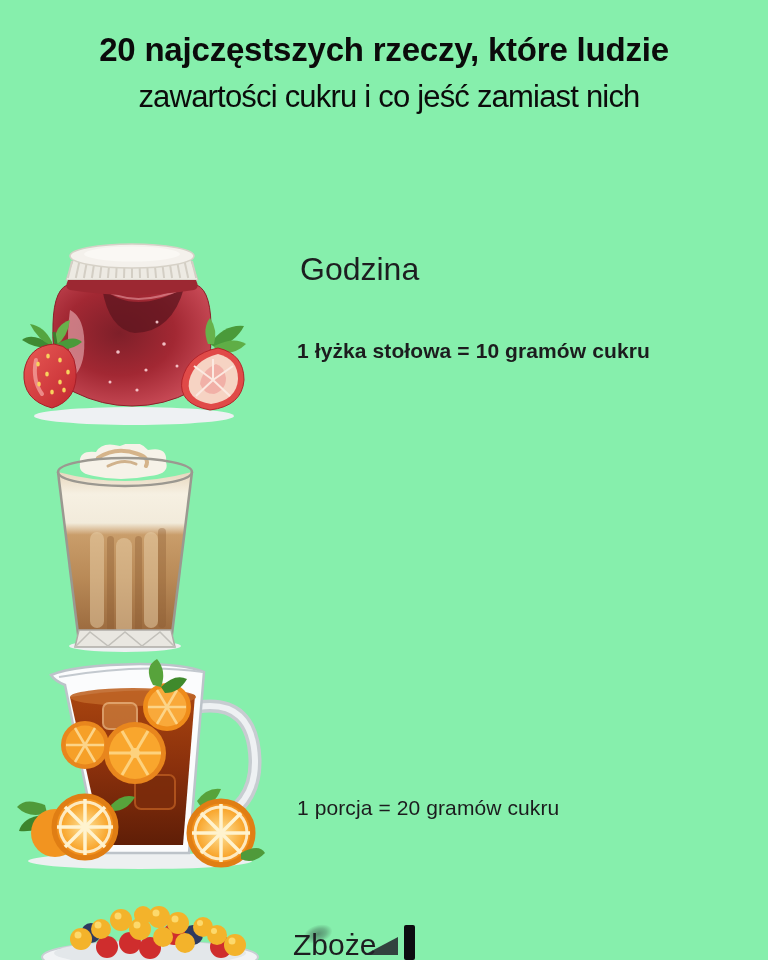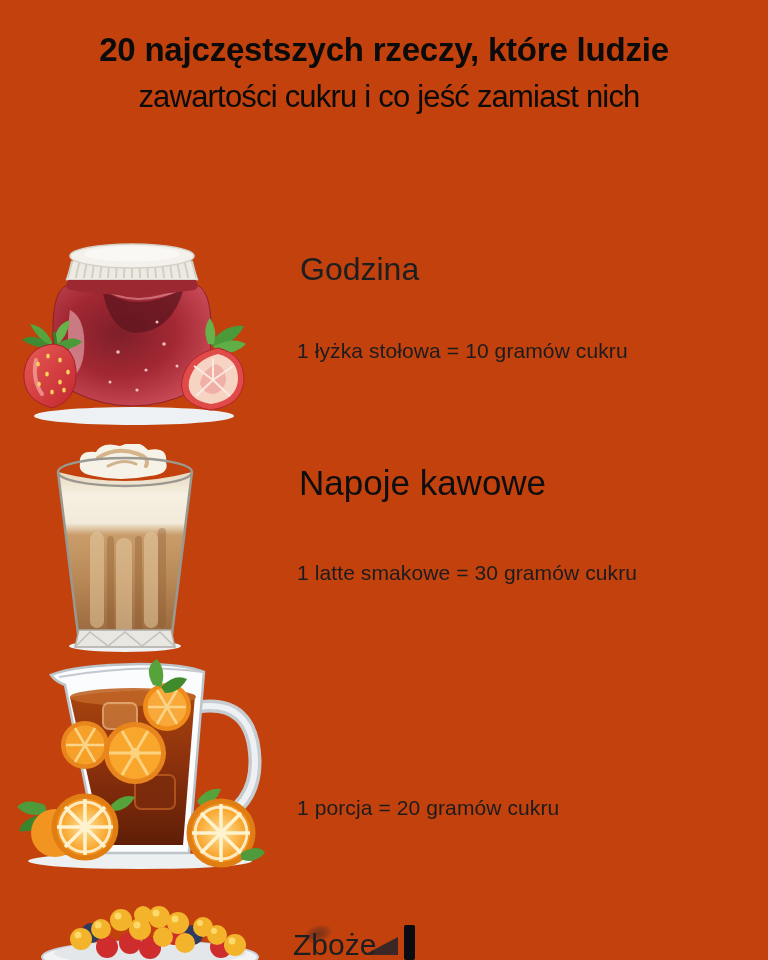--- a/index.html
+++ b/index.html
@@ -1,18 +1,18 @@
 <!DOCTYPE html>
 <html><head>
 <meta charset="utf-8">
 <style>
   html,body { margin:0; padding:0; background:#fff; }
   .page {
     position:relative; width:768px; height:960px; overflow:hidden;
-    background:#c2410c; font-family:"Liberation Sans", sans-serif; color:#161616;
+    background:#86efac; font-family:"Liberation Sans", sans-serif; color:#161616;
   }
   .title {
     position:absolute; top:26px; left:0; width:768px; text-align:center; color:#0b0b0b;
   }
   .title .t12 { font-size:33px; font-weight:700; line-height:48px; letter-spacing:-0.2px; }
   .title .t3  { font-size:31px; font-weight:400; line-height:45px; letter-spacing:-0.8px;padding-left:10px; }
 
   .illus { position:absolute; }
   .illus-jam    { left:14px;  top:232px; }
   .illus-latte  { left:50px;  top:444px; }
@@ -132,21 +132,21 @@
           <line x1="199" y1="148" x2="180" y2="134"></line>
             <line x1="199" y1="148" x2="199" y2="127"></line>
           <line x1="199" y1="148" x2="219" y2="134"></line>
             <line x1="199" y1="148" x2="182" y2="164"></line>
             <line x1="199" y1="148" x2="216" y2="164"></line>
         </g>
       </g>
     </svg>
   </div>
   <h2 class="heading h-jam" style="margin:0;font-weight:400;">Godzina</h2>
-  <p class="detail d-jam" style="margin:0;">1 łyżka stołowa = 10 gramów cukru</p>
+  <p class="detail d-jam" style="margin:0;font-weight:bold;">1 łyżka stołowa = 10 gramów cukru</p>
 
   <div class="illus illus-latte">
     <svg width="150" height="212" viewBox="0 0 150 212">
       <defs>
         <linearGradient id="cofG" x1="0" y1="0" x2="0" y2="1">
           <stop offset="0" stop-color="#e7d7bd"></stop>
             <stop offset="0.13" stop-color="#f6f0e2"></stop>
           <stop offset="0.30" stop-color="#f2ebdb"></stop>
             <stop offset="0.37" stop-color="#c99d6a"></stop>
           <stop offset="0.62" stop-color="#b98a57"></stop>
@@ -168,22 +168,20 @@
       <path d="M30 20 Q28 6 46 8 Q52 -3 70 2 Q88 -6 98 6 Q118 2 116 18 Q120 30 100 32 Q70 38 44 32 Q28 30 30 20 Z" fill="#f6f2e8"></path>
       <path d="M48 14 Q66 2 88 10 Q100 14 96 22" fill="none" stroke="#c79a63" stroke-width="4" opacity="0.7" stroke-linecap="round"></path>
       <path d="M58 22 Q74 14 86 20" fill="none" stroke="#b8874f" stroke-width="3" opacity="0.6" stroke-linecap="round"></path>
       <ellipse cx="75" cy="28" rx="67" ry="14" fill="none" stroke="#9b9890" stroke-width="2.5"></ellipse>
       <line x1="8" y1="28" x2="29" y2="198" stroke="#9b9890" stroke-width="2.5"></line>
       <line x1="142" y1="28" x2="121" y2="198" stroke="#9b9890" stroke-width="2.5"></line>
       <path d="M29 186 L121 186 L125 203 L25 203 Z" fill="#e9e7e1" stroke="#aeaca6" stroke-width="1.5"></path>
       <path d="M25 203 L40 188 L58 202 L75 188 L92 202 L110 188 L125 203" fill="none" stroke="#c2c0ba" stroke-width="1.5"></path>
     </svg>
   </div>
-  <h2 class="heading h-coffee" style="margin:0;font-weight:400;">Napoje kawowe</h2>
-  <p class="detail d-coffee" style="margin:0;">1 latte smakowe = 30 gramów cukru</p>
 
   <div class="illus illus-tea">
     <svg width="250" height="215" viewBox="0 0 250 215">
       <defs>
         <linearGradient id="teaG" x1="0" y1="0" x2="0" y2="1">
           <stop offset="0" stop-color="#a9450f"></stop>
             <stop offset="0.5" stop-color="#8a300c"></stop>
             <stop offset="1" stop-color="#5f1e07"></stop>
         </linearGradient>
         <radialGradient id="orG" cx="0.5" cy="0.5" r="0.5">

